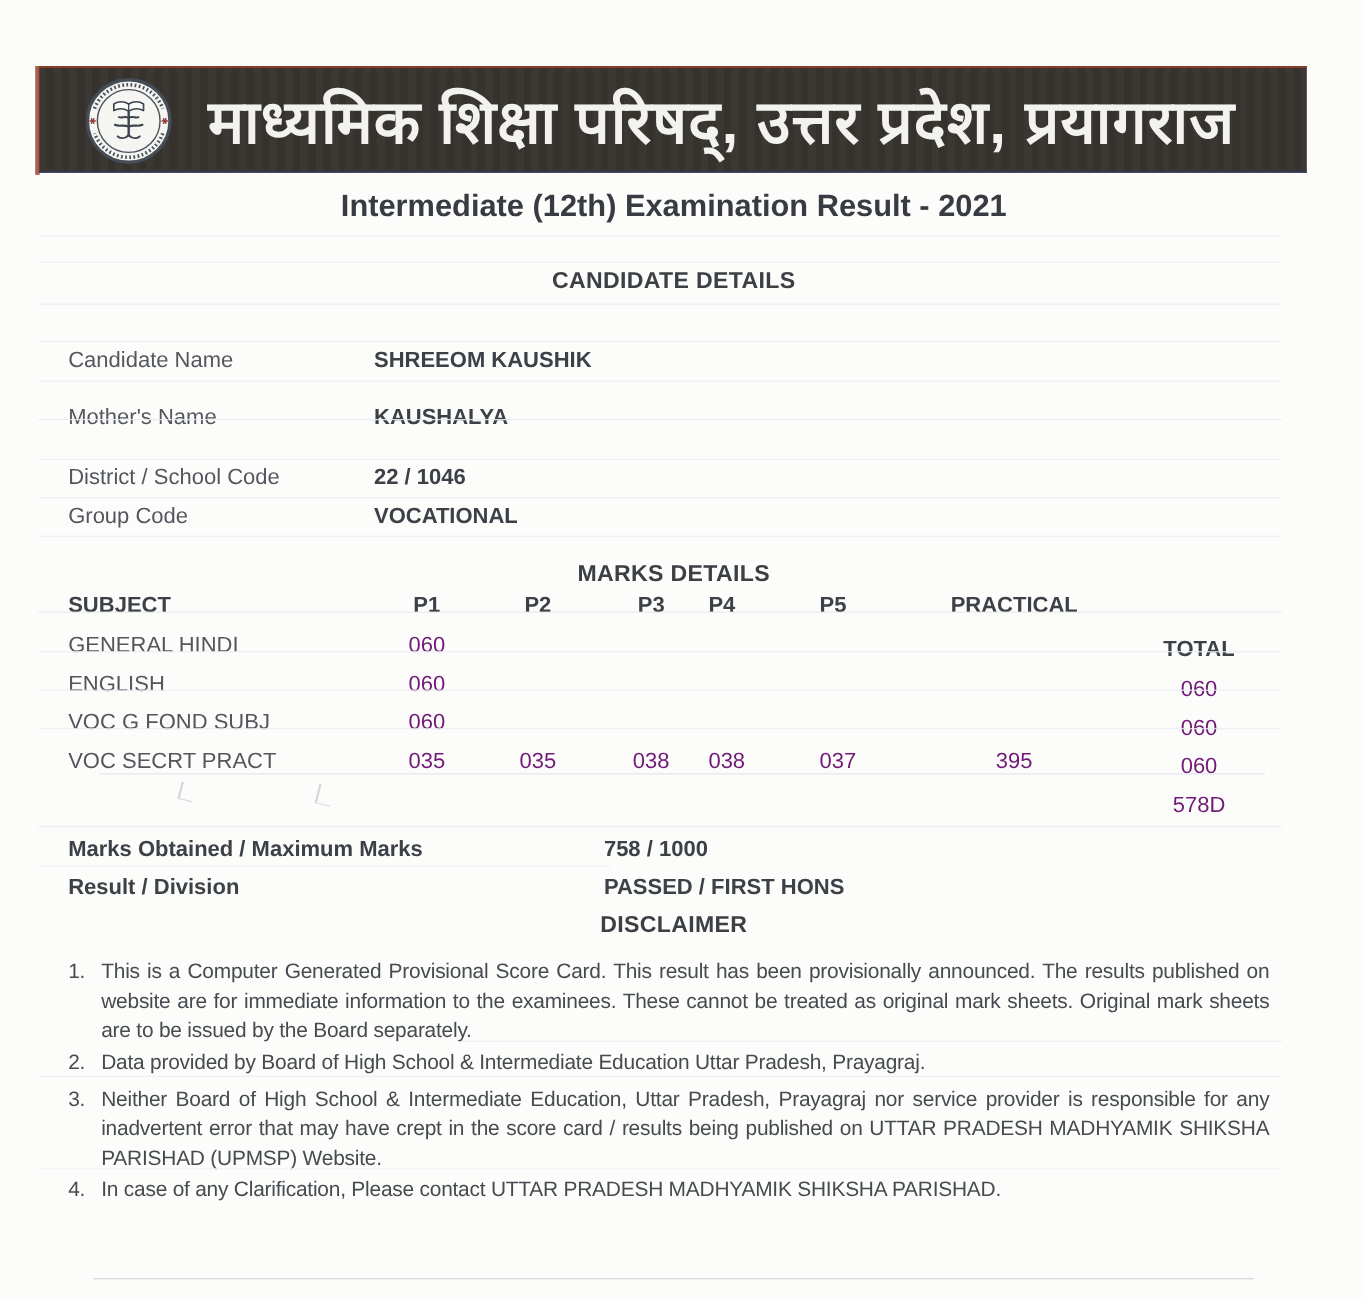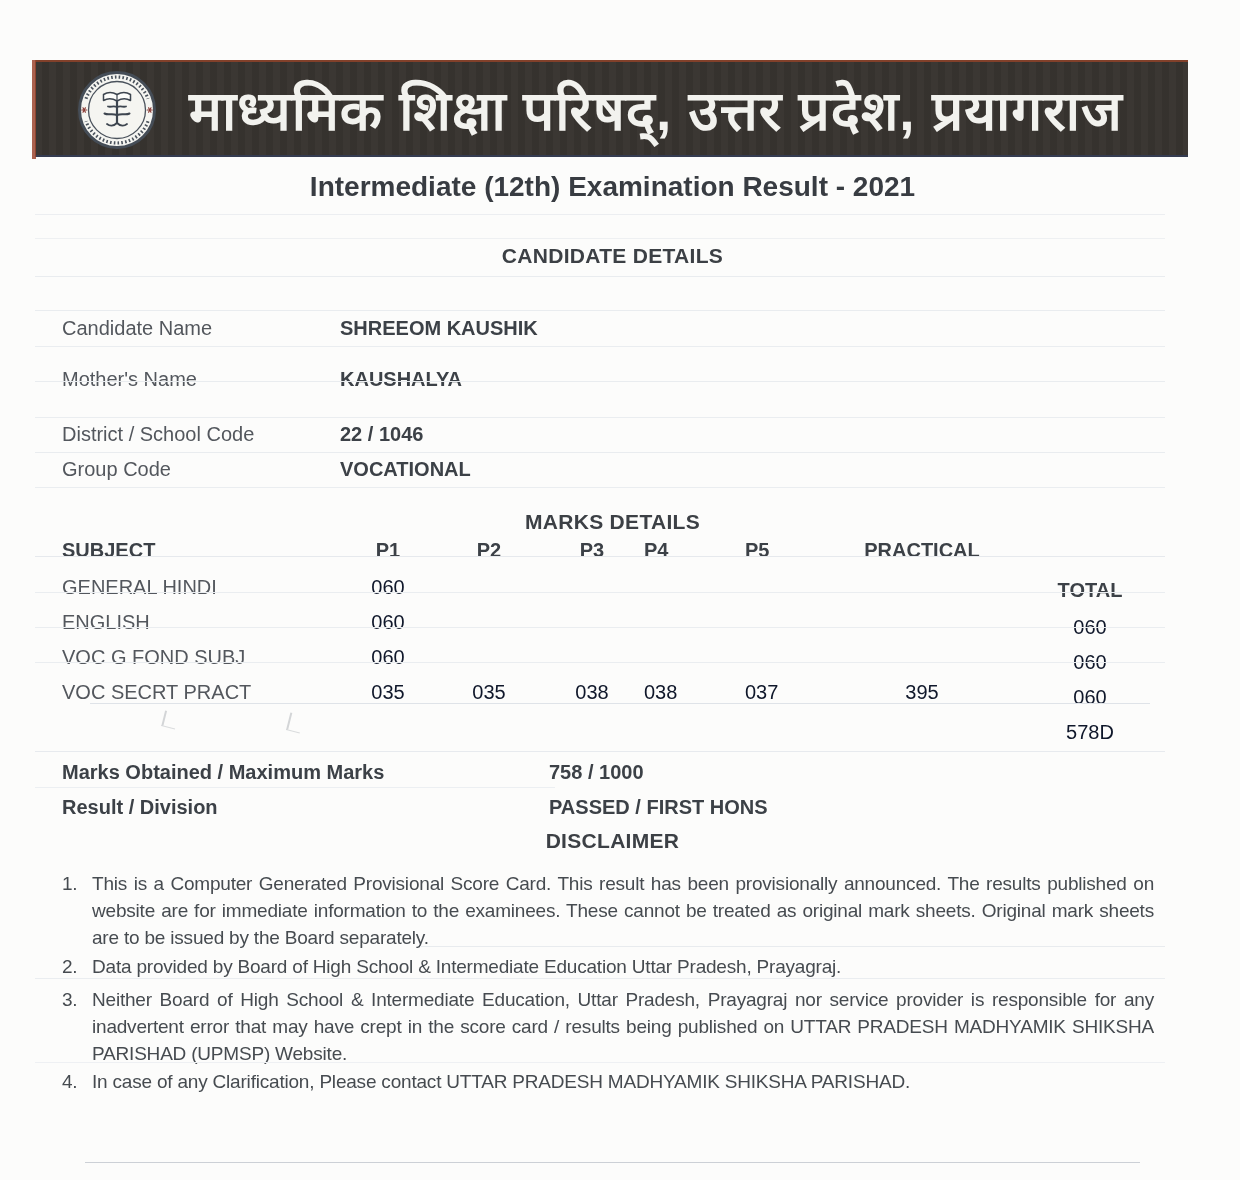--- a/index.html
+++ b/index.html
@@ -46,21 +46,21 @@
   
   .c-sub{left:27px;color:#53575d;}
   .c-p1{left:303px;width:100px;text-align:center;}
   .c-p2{left:404px;width:100px;text-align:center;}
   .c-p3{left:507px;width:100px;text-align:center;}
   .c-p4{left:609px;width:100px;text-align:left;}
   .c-p5{left:710px;width:100px;text-align:left;}
   .c-pr{left:817px;width:140px;text-align:center;}
   .c-to{left:985px;width:140px;text-align:center;margin-top:40px;}
   .thead span{font-weight:700;color:#3c4147;}
-  .tcell{color:#0f172a;}
+  .tcell{color:#701a75;}
   
   .sum-lbl{left:27px;font-weight:700;color:#3c4147;}
   .sum-val{left:514px;font-weight:700;color:#3c4147;}
   
   .disc-item{position:absolute;left:35px;width:1155px;font-size:19px;line-height:27px;color:#464b50;letter-spacing:-.2px;}
   .disc-num{position:absolute;left:27px;width:22px;text-align:left;}
   .disc-text{position:absolute;left:57px;width:1062px;}
   .just{text-align:justify;}
   
   .ln{position:absolute;height:1px;}

